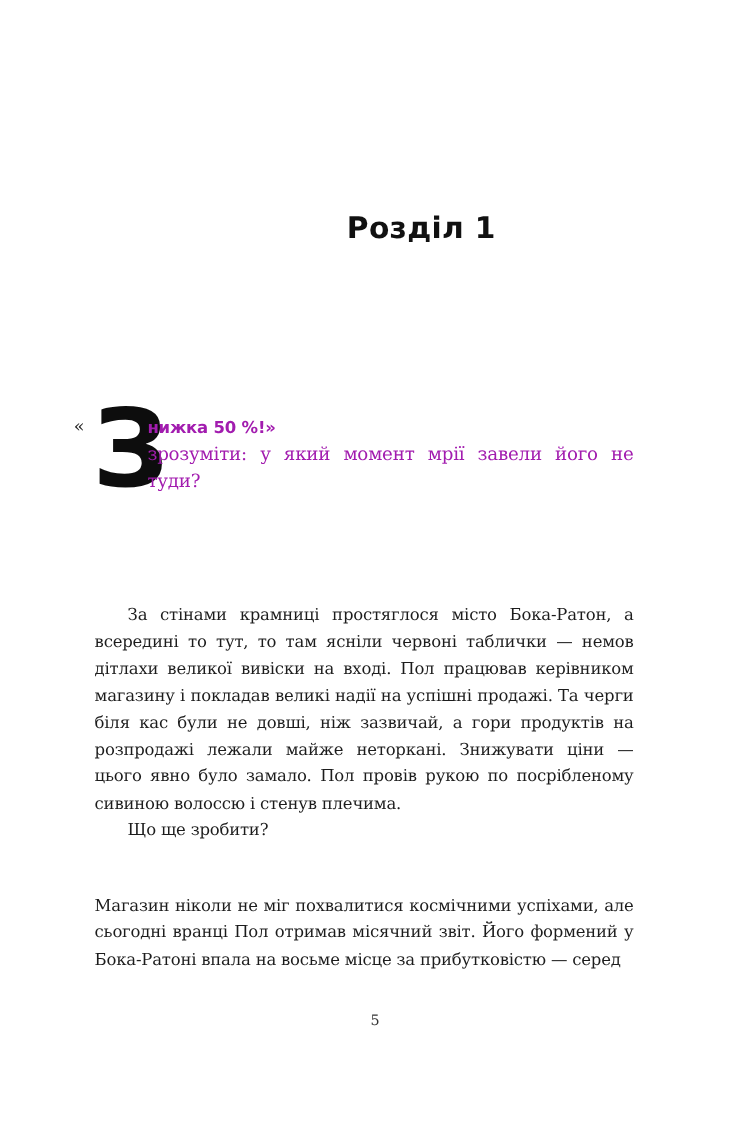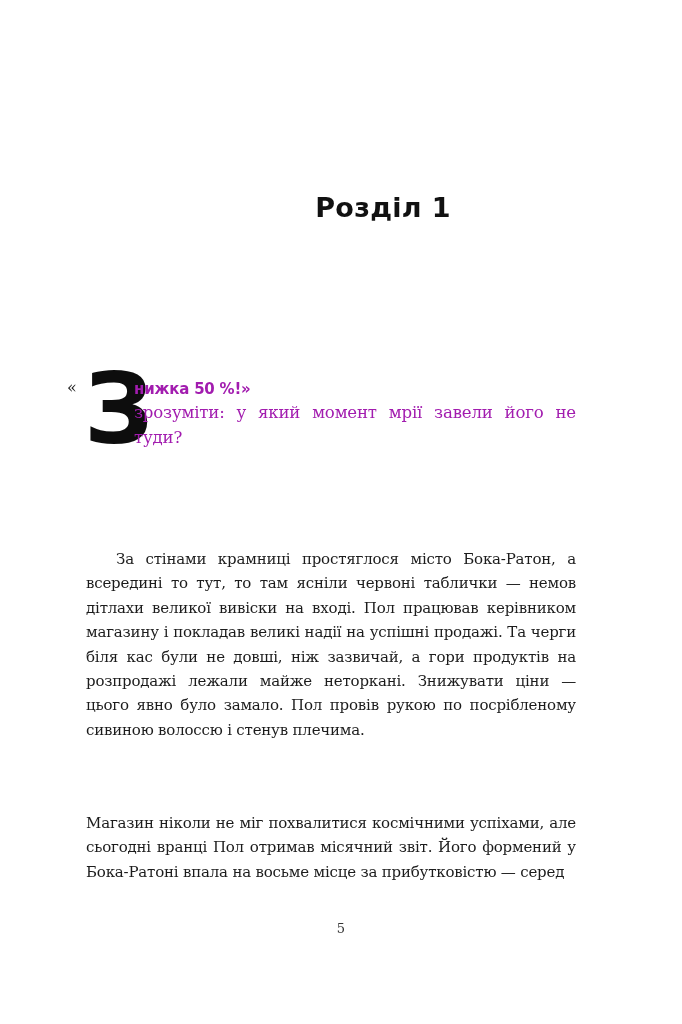--- a/index.html
+++ b/index.html
@@ -112,20 +112,21 @@
 
   <span class="drop-cap">З</span>
 
   <div class="first-para">
     <span class="line-lead lead-in">нижка 50 %!»</span>
     <span class="line-lead">зрозуміти: у який момент мрії завели його не туди?</span>
   </div>
 
   <div class="text-block main-para">
     <p class="indent">За стінами крамниці простяглося місто Бока-Ратон, а всередині то тут, то там ясніли червоні таблички — немов дітлахи великої вивіски на вході. Пол працював керівником магазину і покладав великі надії на успішні продажі. Та черги біля кас були не довші, ніж зазвичай, а гори продуктів на розпродажі лежали майже неторкані. Знижувати ціни — цього явно було замало. Пол провів рукою по посрібленому сивиною волоссю і стенув плечима.</p>
+    <p class="indent">Що ще зробити?</p>
   </div>
 
   <div class="text-block section-break-para">
     <p>Магазин ніколи не міг похвалитися космічними успіхами, але сьогодні вранці Пол отримав місячний звіт. Його формений у Бока-Ратоні впала на восьме місце за прибутковістю — серед</p>
   </div>
 
   <div class="page-number">5</div>
 
 </div>
 

